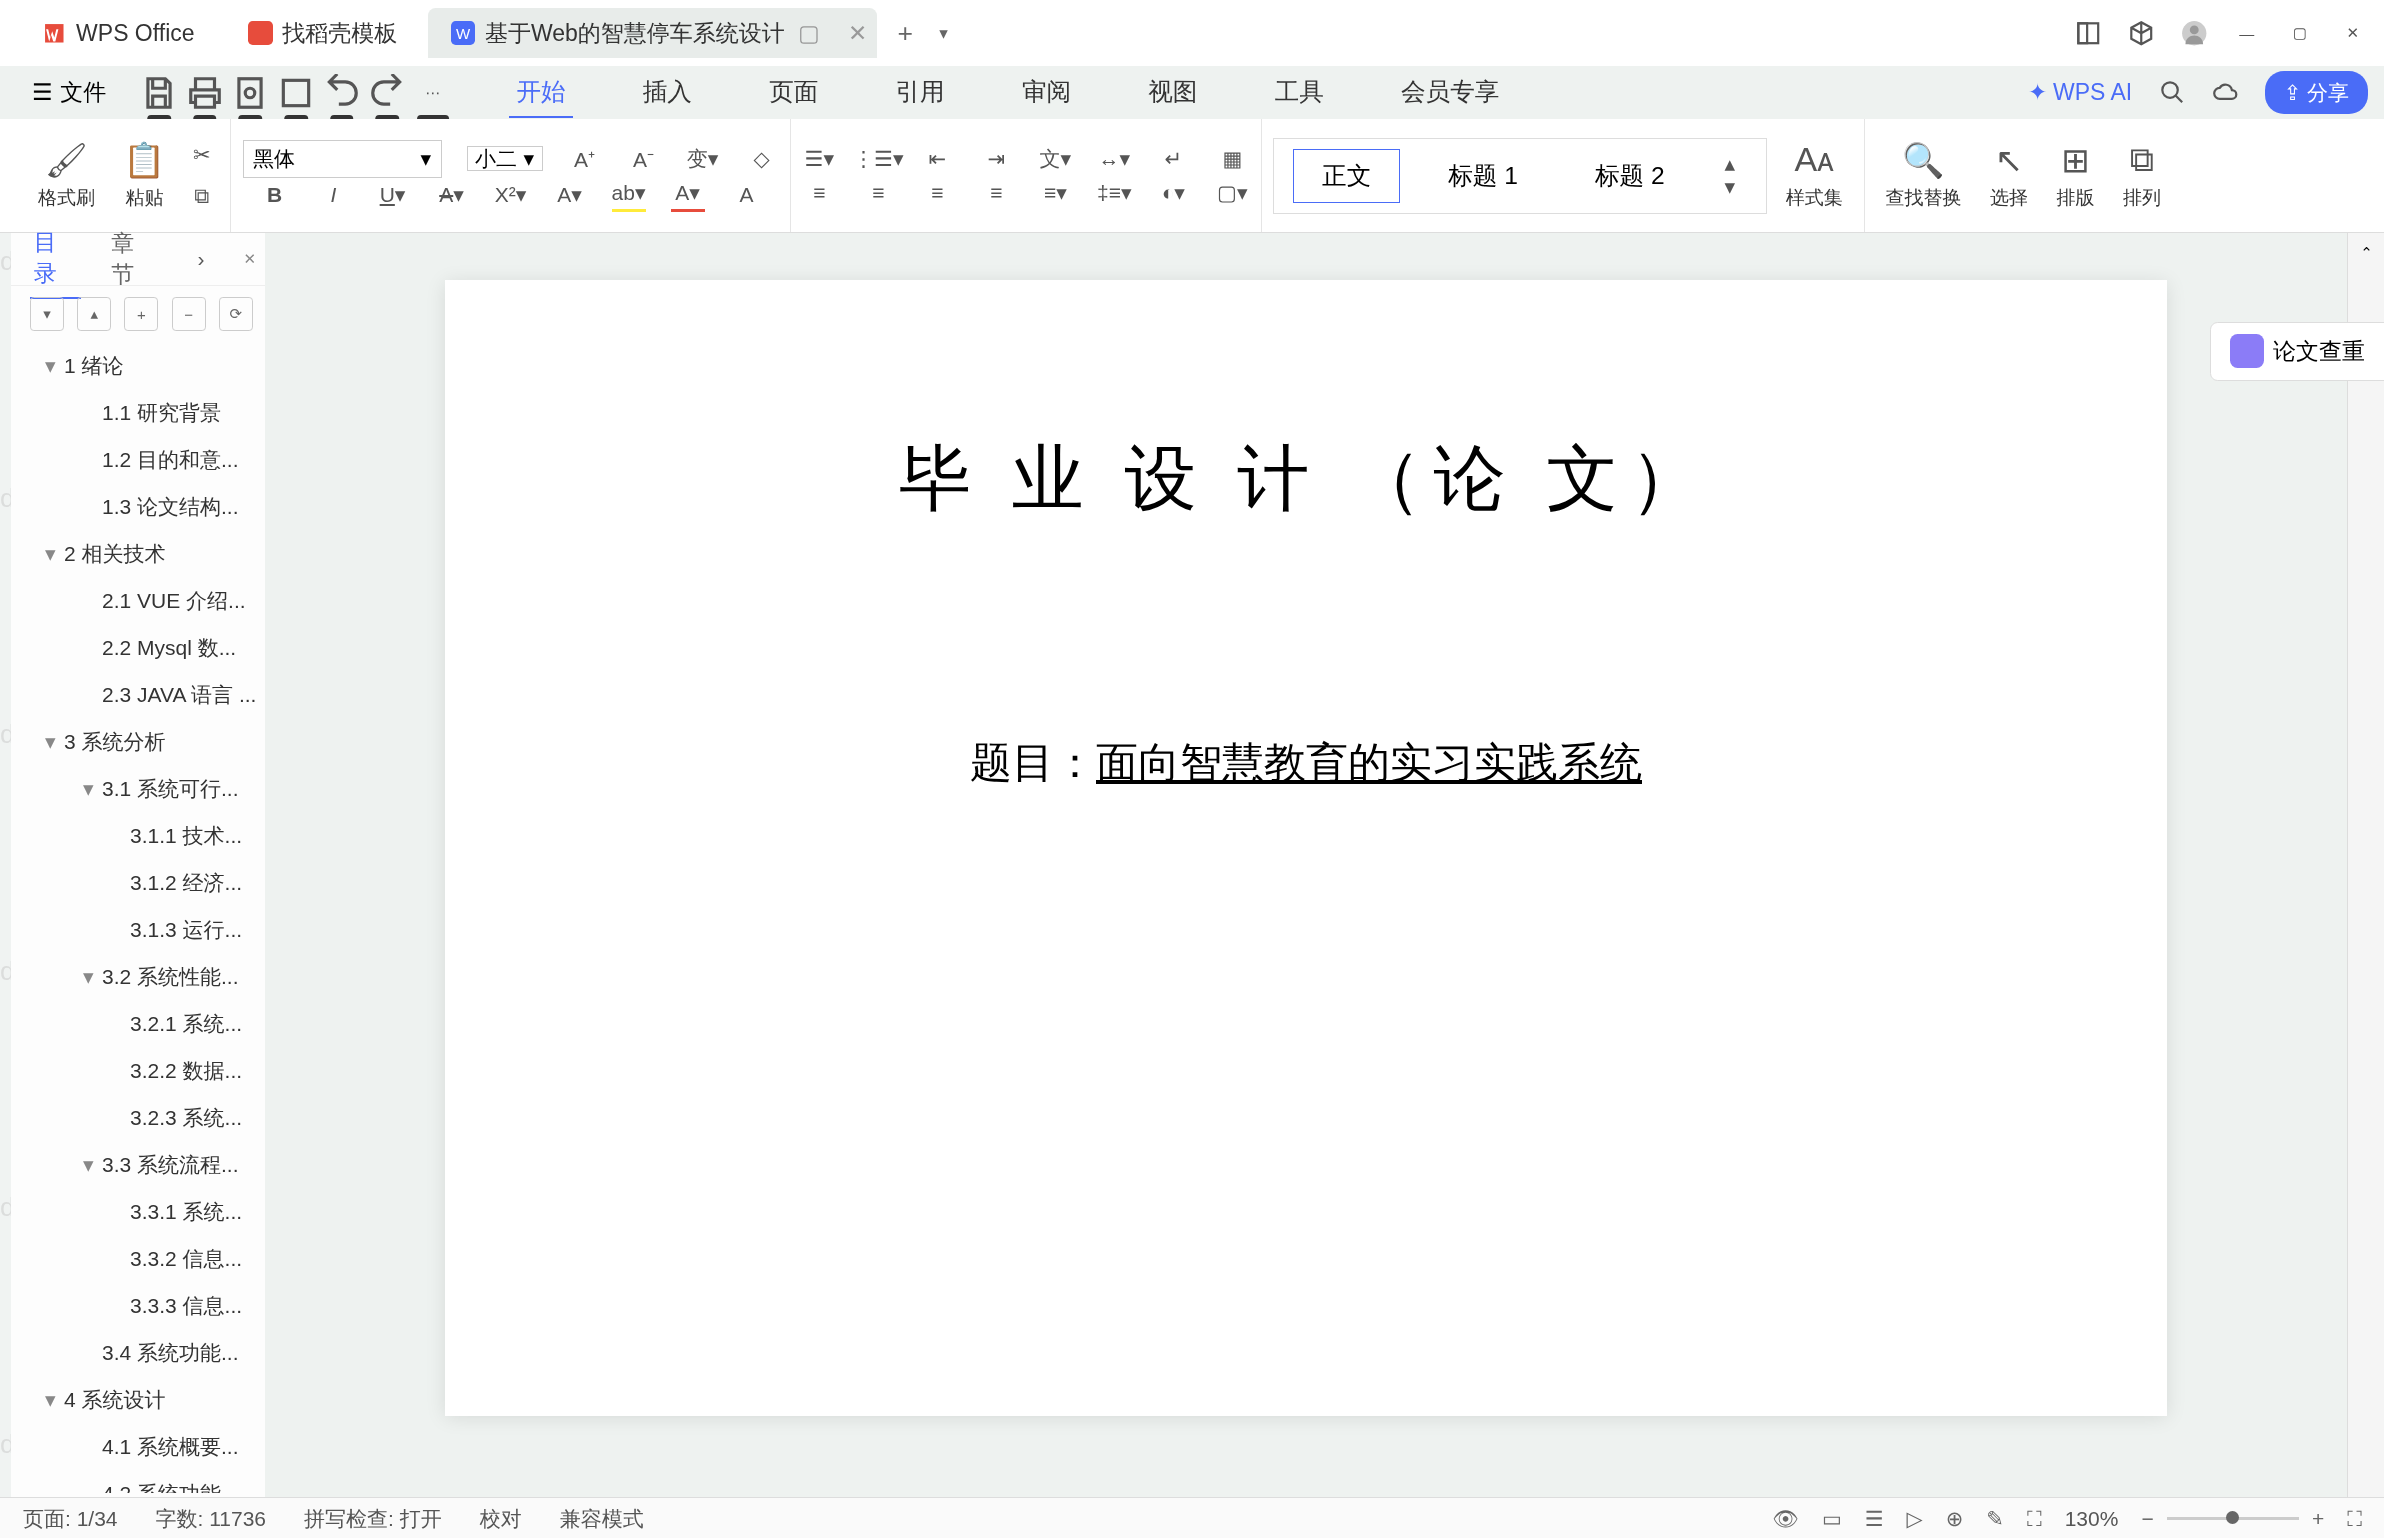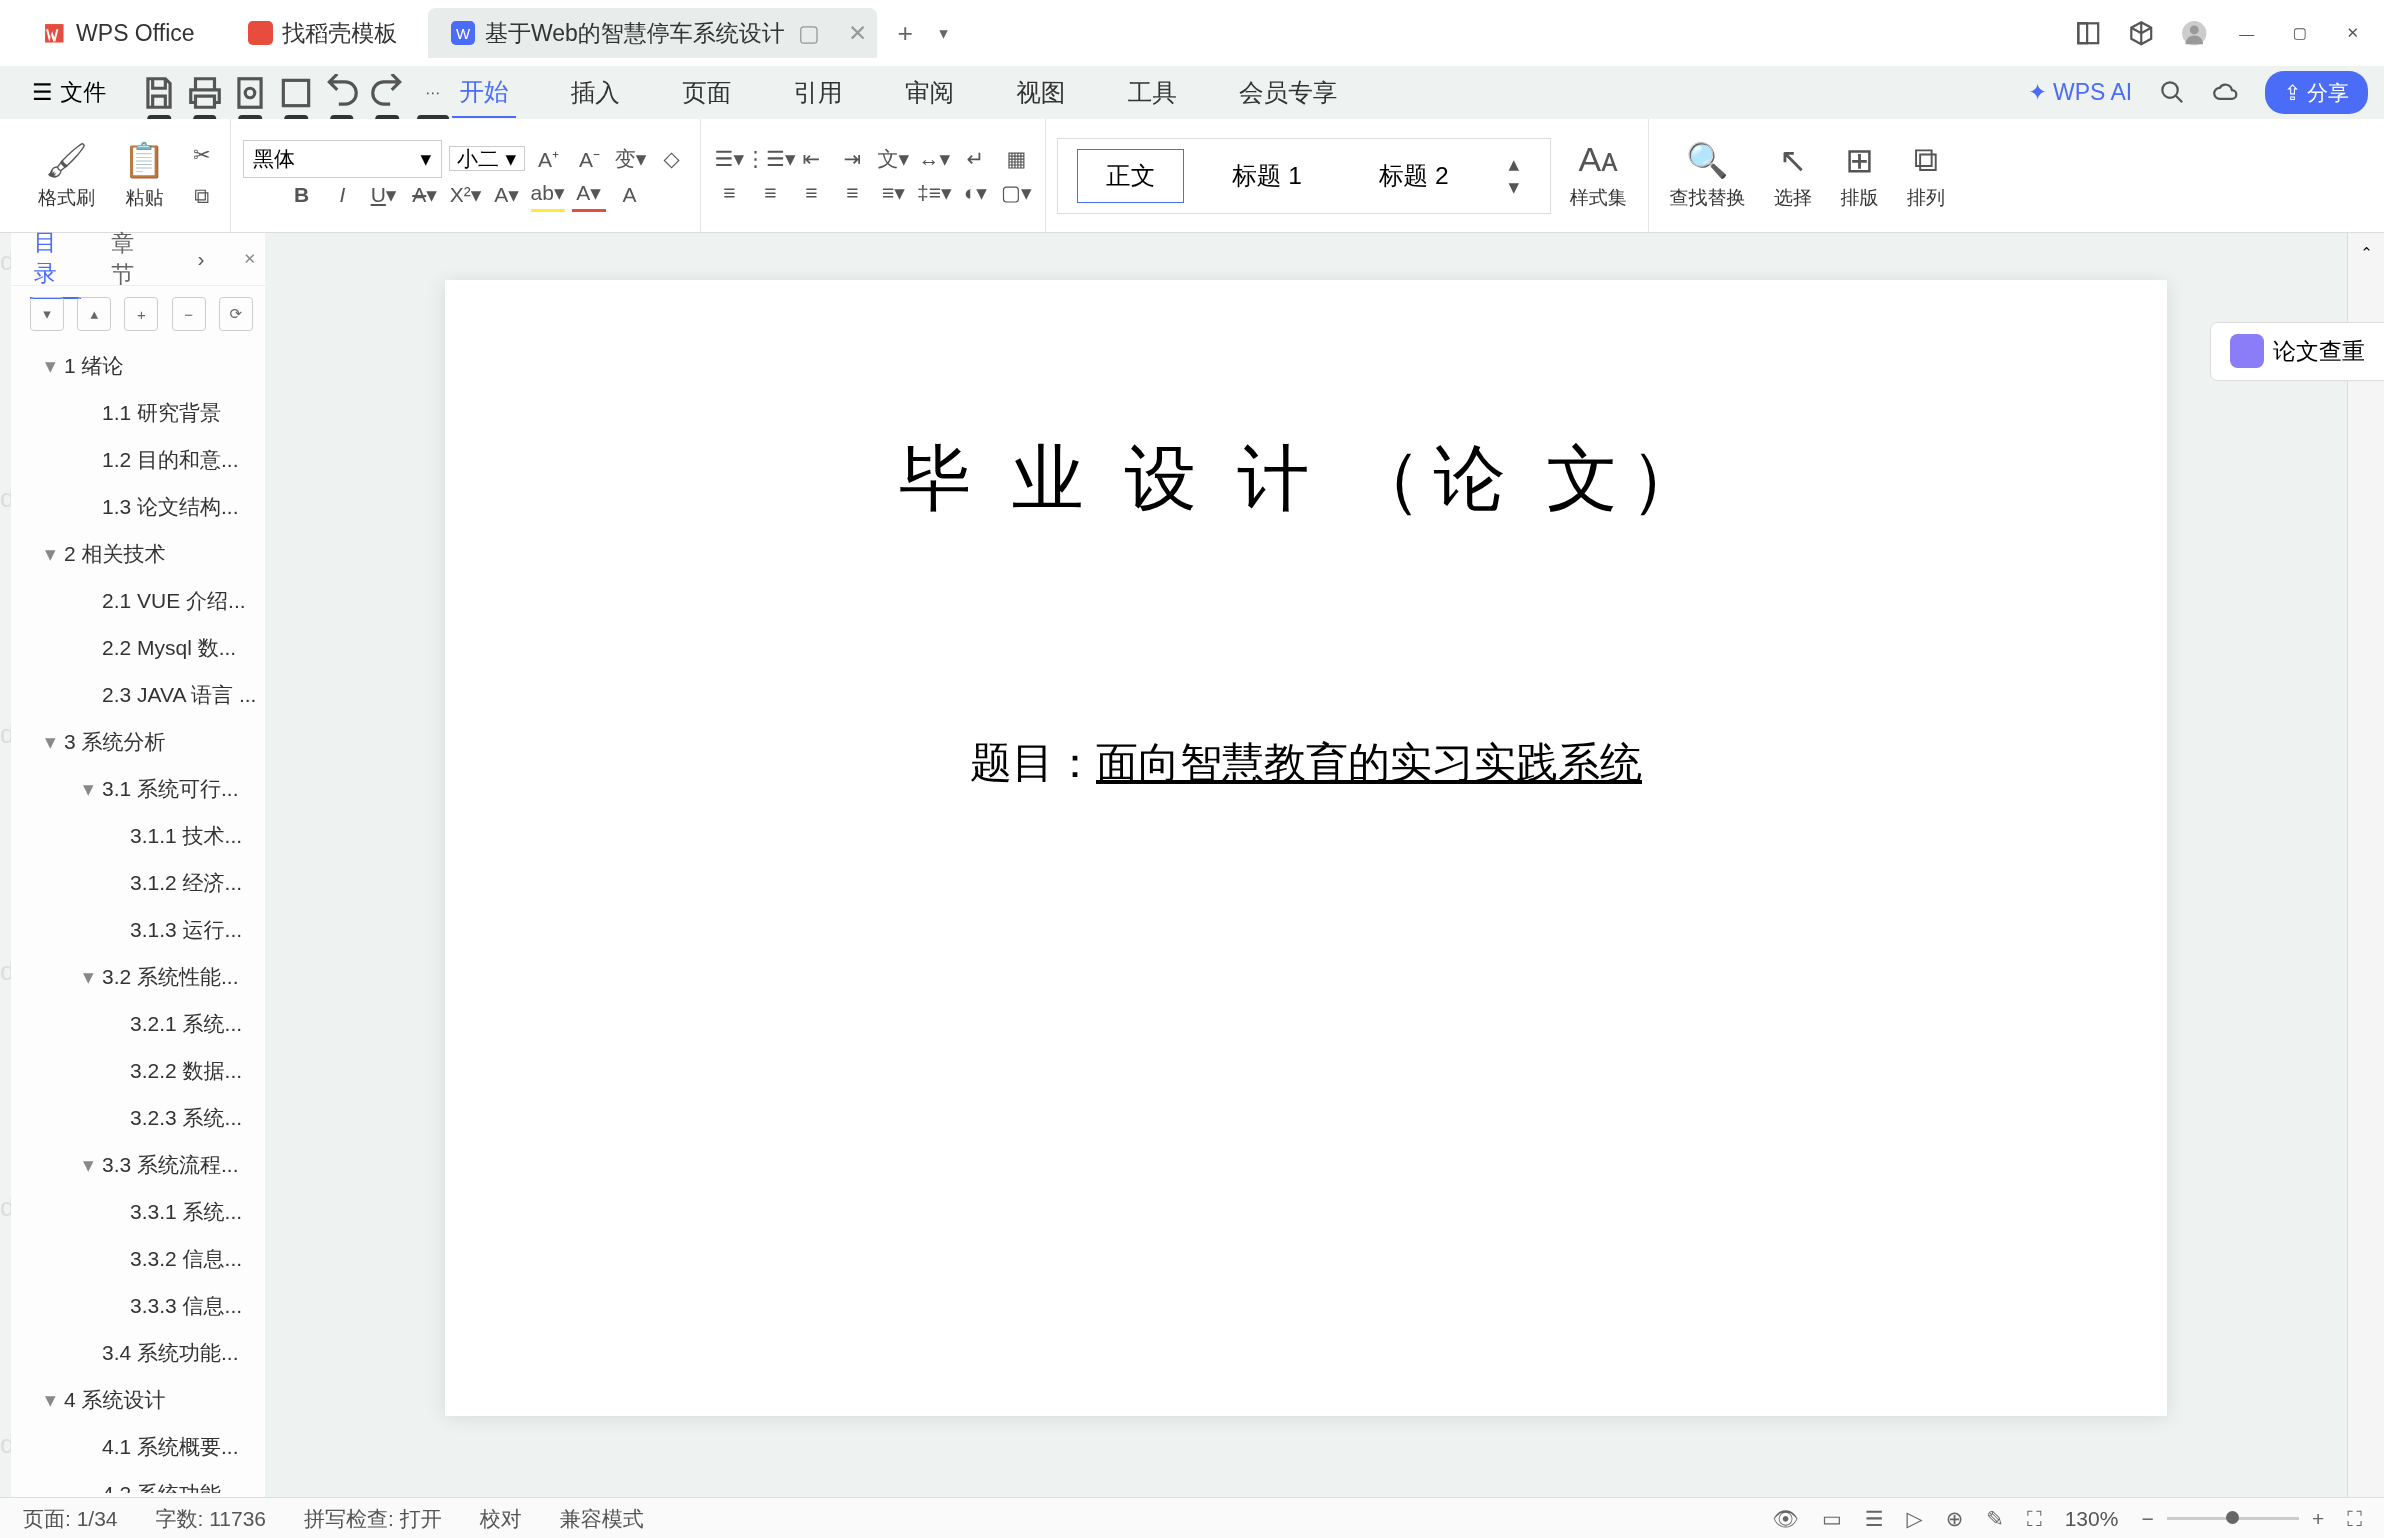--- a/index.html
+++ b/index.html
@@ -22,37 +22,37 @@
 .tab-add { padding: 7.6px 13.2px; color: #666; font-size: 26.5px; cursor: pointer; }
 .titlebar-right { margin-left: auto; display: flex; gap: 26.5px; align-items: center; }
 .winbtn { width: 26.5px; height: 26.5px; display: flex; align-items: center; justify-content: center; color: #555; cursor: pointer; }
 
 
 .menubar { height: 53px; background: #eef2f0; display: flex; align-items: center; padding: 0 17px; position: relative; z-index: 2; }
 .file-menu { display: flex; align-items: center; gap: 7.6px; padding: 5.7px 15px; cursor: pointer; font-size: 23px; }
 .toolbar-quick { display: flex; gap: 7.6px; margin-left: 19px; }
 .qbtn { width: 38px; height: 38px; display: flex; align-items: center; justify-content: center; color: #555; cursor: pointer; position: relative; }
 .kbd-hint { position: absolute; bottom: -24.6px; left: 50%; transform: translateX(-50%); background: #333; color: #fff; font-size: 15px; padding: 1.9px 7.6px; border-radius: 3.8px; }
-.menu-tabs { display: flex; gap: 47px; align-items: center; }
+.menu-tabs { display: flex; margin-left: 57px; gap: 62px; }
 .menu-tab { padding: 7.6px 7.6px; font-size: 24.6px; cursor: pointer; color: #333; position: relative; }
 .menu-tab.active { color: #4a6cf7; border-bottom: 2.8px solid #4a6cf7; }
 .menu-tab .kbd-hint { bottom: -28px; }
 .menubar-right { margin-left: auto; display: flex; gap: 26.5px; align-items: center; }
 .wps-ai { color: #4a6cf7; font-size: 23px; display: flex; align-items: center; gap: 5.7px; }
 .share-btn { background: #4a6cf7; color: #fff; padding: 7.6px 19px; border-radius: 19px; font-size: 21px; display: flex; align-items: center; gap: 5.7px; }
 
 
 .ribbon { height: 114px; background: #fff; display: flex; align-items: center; padding: 0 17px; border-bottom: 0.9px solid #ddd; position: relative; z-index: 2; }
 .ribbon-group { display: flex; flex-direction: column; align-items: center; padding: 0 11.4px; border-right: 0.9px solid #e5e5e5; height: 100%; justify-content: center; }
 .ribbon-group.horiz { flex-direction: row; gap: 9.5px; }
 .ribbon-btn-big { display: flex; flex-direction: column; align-items: center; gap: 5.7px; cursor: pointer; padding: 3.8px 9.5px; }
 .ribbon-btn-big .ico { font-size: 34px; color: #555; }
 .ribbon-btn-big .lbl { font-size: 19px; color: #333; }
 .ribbon-small { display: flex; flex-direction: column; gap: 7.6px; }
-.ribbon-row { display: flex; gap: 7px; align-items: center; text-align: center; }
+.ribbon-row { display: flex; gap: 25px; align-items: center; text-align: center; }
 .small-btn { width: 34px; height: 34px; display: flex; align-items: center; justify-content: center; color: #555; cursor: pointer; font-size: 21px; }
 .font-select { width: 199px; height: 38px; border: 0.9px solid #ccc; padding: 0 9.5px; font-size: 21px; display: flex; align-items: center; background: #fff; }
 .size-select { width: 76px; height: 25px; border: 0.9px solid #ccc; padding: 0 7.6px; font-size: 21px; display: flex; align-items: center; background: #fff; }
 .style-gallery { display: flex; gap: 19px; align-items: center; border: 0.9px solid #ddd; padding: 3.8px 19px; height: 76px; }
 .style-item { padding: 9.5px 28px; font-size: 24.6px; cursor: pointer; border: 0.9px solid transparent; }
 .style-item.active { border-color: #4a6cf7; }
 
 
 .leftpanel { position: absolute; left: 11px; top: 233px; width: 265px; bottom: 42px; background: #fdfdfd; border-right: 0.9px solid #ddd; z-index: 2; }
 .lp-tabs { display: flex; align-items: center; height: 53px; padding: 0 19px; gap: 26.5px; border-bottom: 0.9px solid #eee; }

